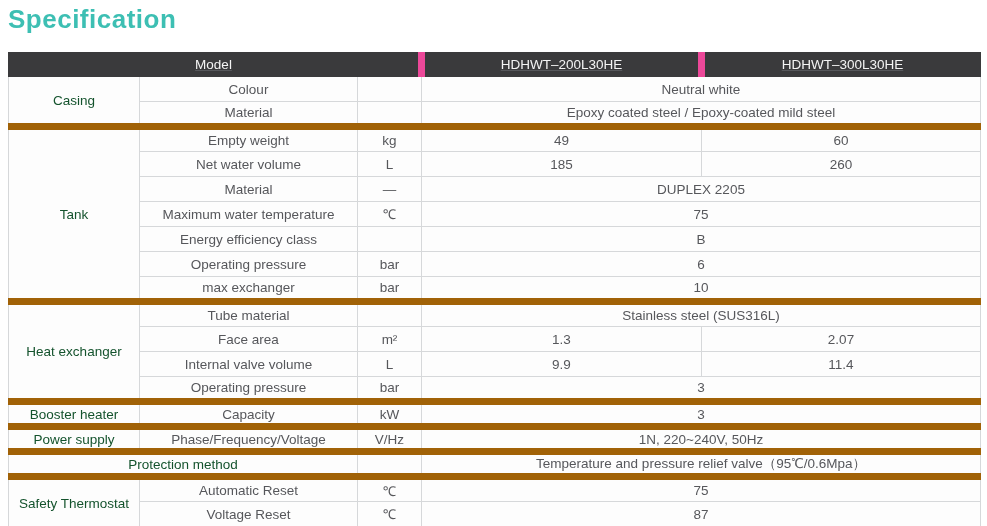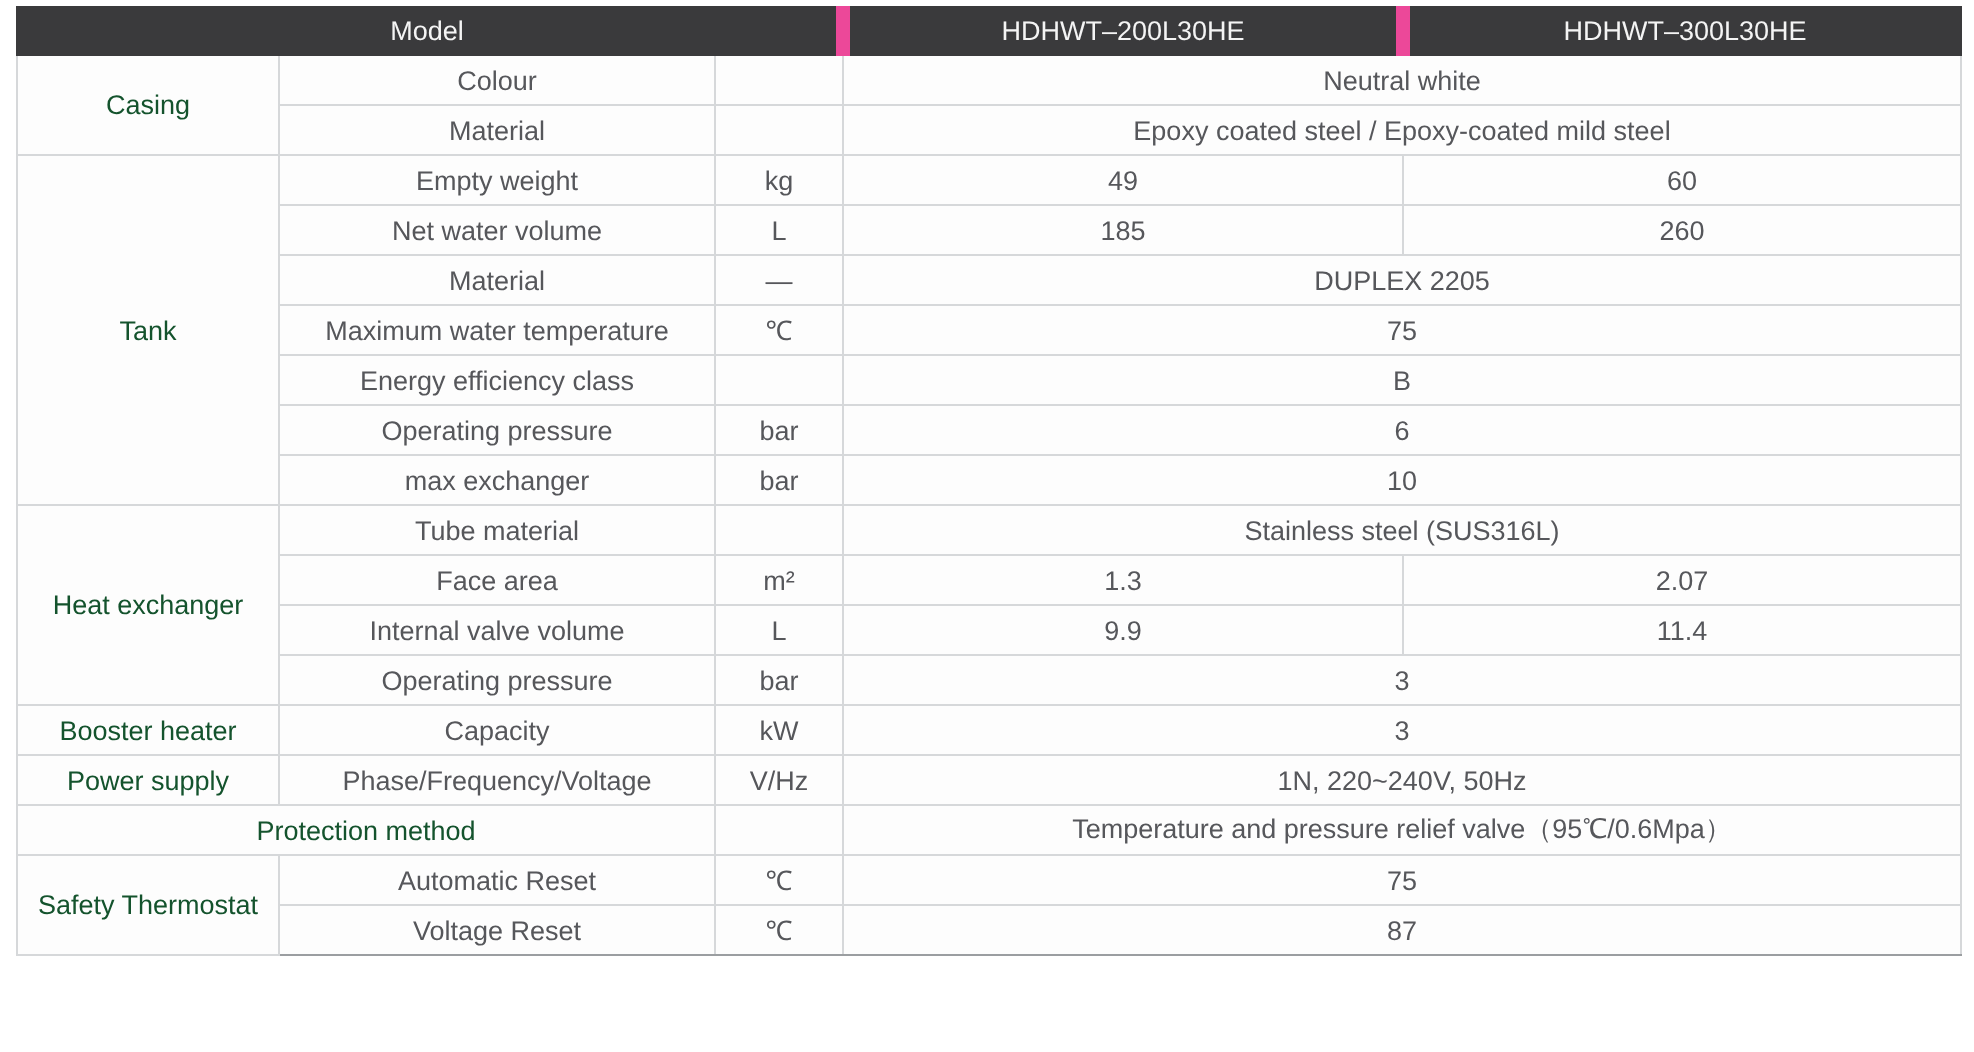--- a/index.html
+++ b/index.html
@@ -27,45 +27,46 @@
     color:#56575b;
   }
   table.spec th, table.spec td {
     padding:0 6px;
     text-align:center;
     vertical-align:middle;
     overflow:hidden;
     white-space:nowrap;
   }
   
-  thead tr { height:24px; }
+  thead tr { height:24px;text-decoration:underline; }
   thead th {
     background:#3a3a3c;
     color:#f4f4f4;
     font-weight:400;
     border:1px solid #3a3a3c;
   }
   thead th + th { border-left:7px solid #ec4899; }
 
   
   tbody tr { height:25px; }
   tbody td {
     background:#fdfdfd;
     border:1px solid #d6d8da;
   }
   
-  tr.sec td { border-top:1px solid #a16207; }
+  tr.sec td { border-top:7px solid #a16207; }
   tbody tr:last-child td { border-bottom:1px solid #9b9ea1; }
 
   td.cat { color:#14532d; }
 </style>
 </head>
 <body>
 
 <div class="page">
+  <h1 class="title">Specification</h1>
 
   <table class="spec">
     <colgroup>
       <col style="width:131px">
         <col style="width:218px">
         <col style="width:64px">
       <col style="width:280px">
         <col style="width:279px">
     </colgroup>
     <thead>

